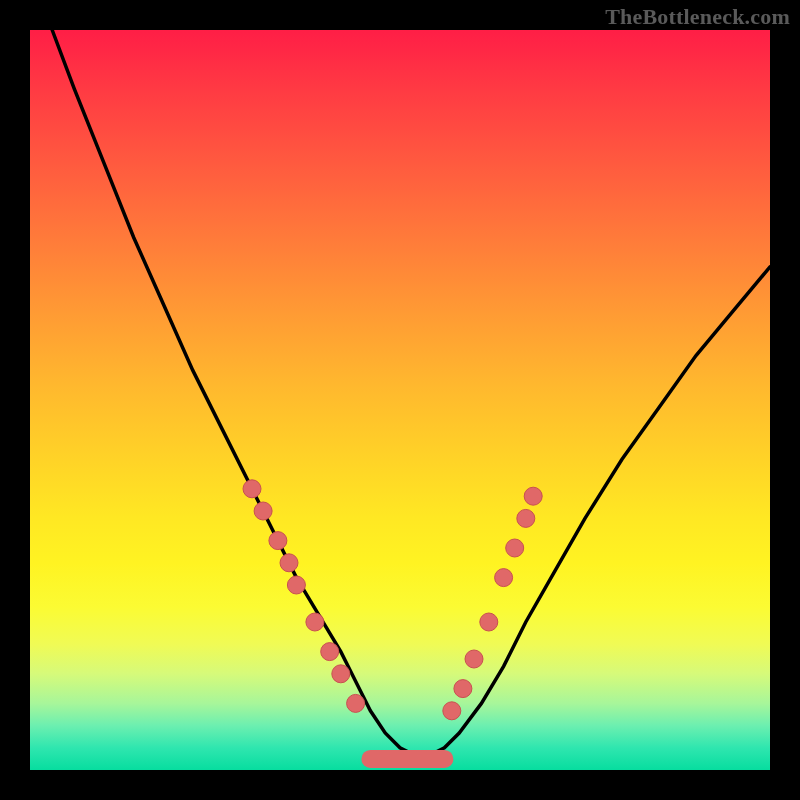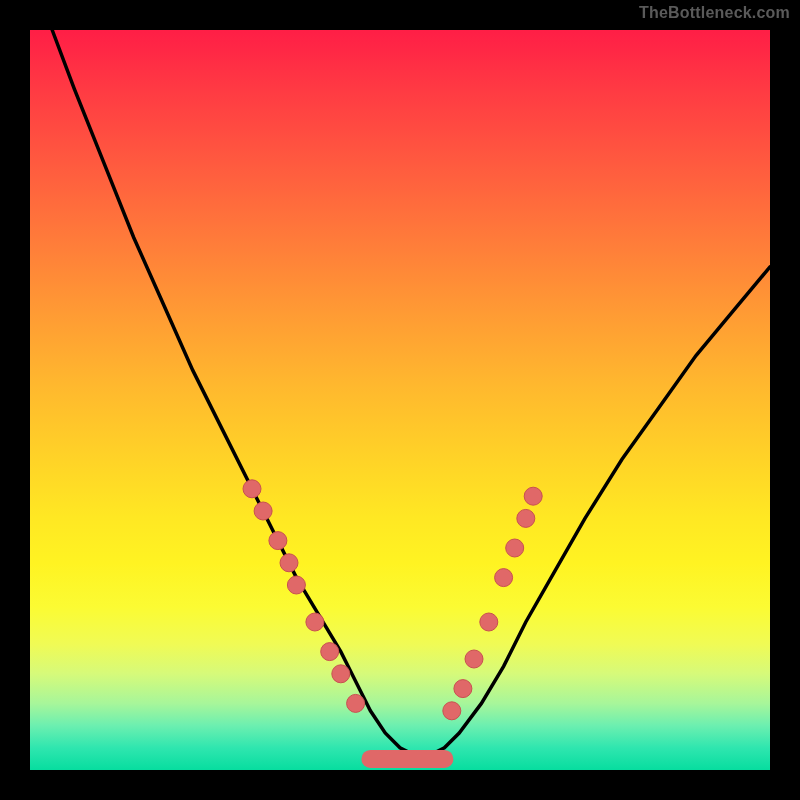--- a/index.html
+++ b/index.html
@@ -7,22 +7,22 @@
   .frame {
     position: relative;
     width: 800px;
     height: 800px;
     background: #000;
   }
   .watermark {
     position: absolute;
     top: 4px;
     right: 10px;
-    font-family: Liberation Sans, sans-serif;
-    font-size: 16px;
+    font-family: Liberation Serif, serif;
+    font-size: 22px;
     font-weight: 600;
     color: #5a5a5a;
     letter-spacing: 0.2px;
     z-index: 10;
   }
   .plot {
     position: absolute;
     left: 30px;
     top: 30px;
     width: 740px;

